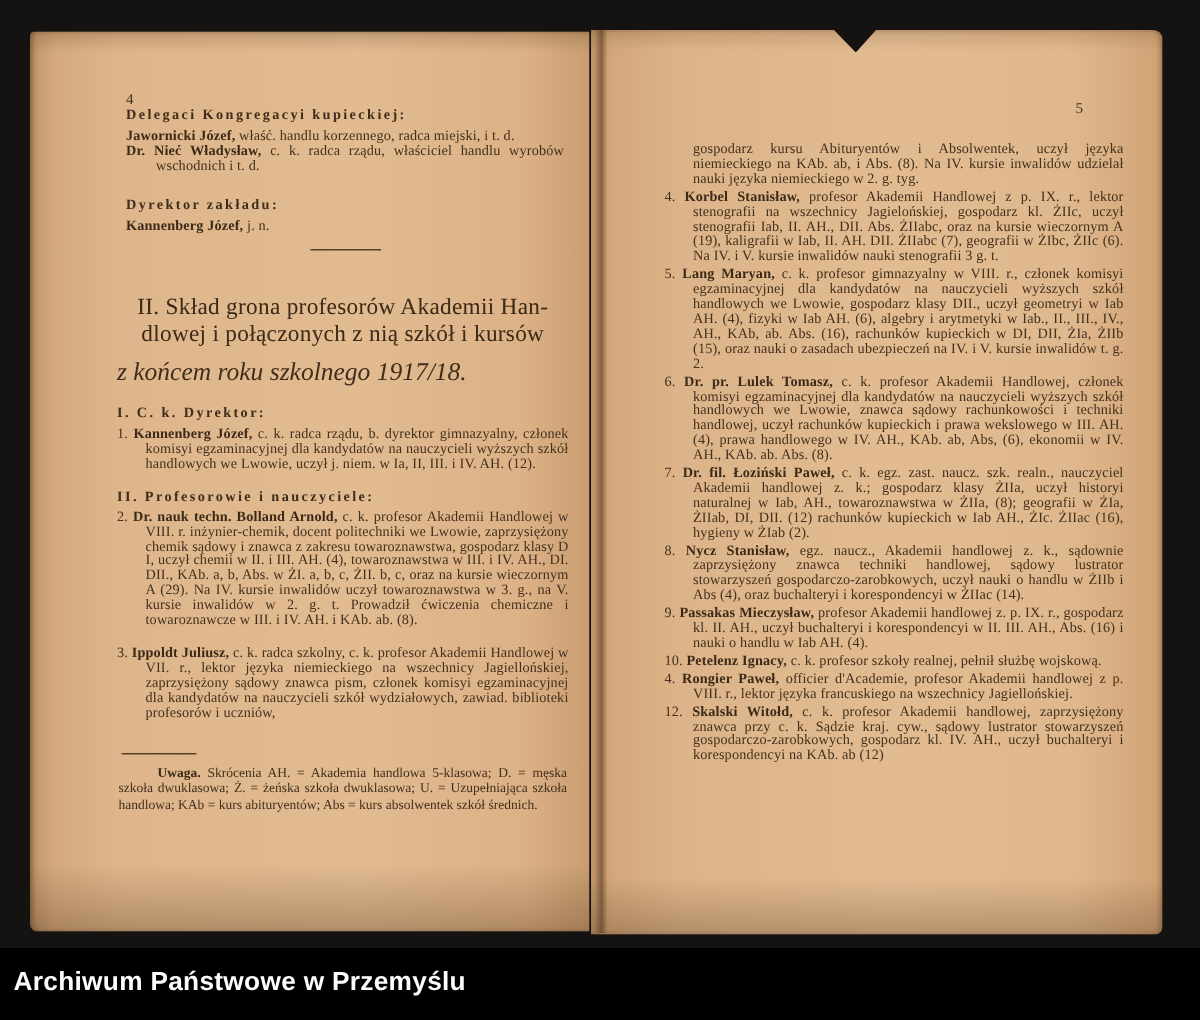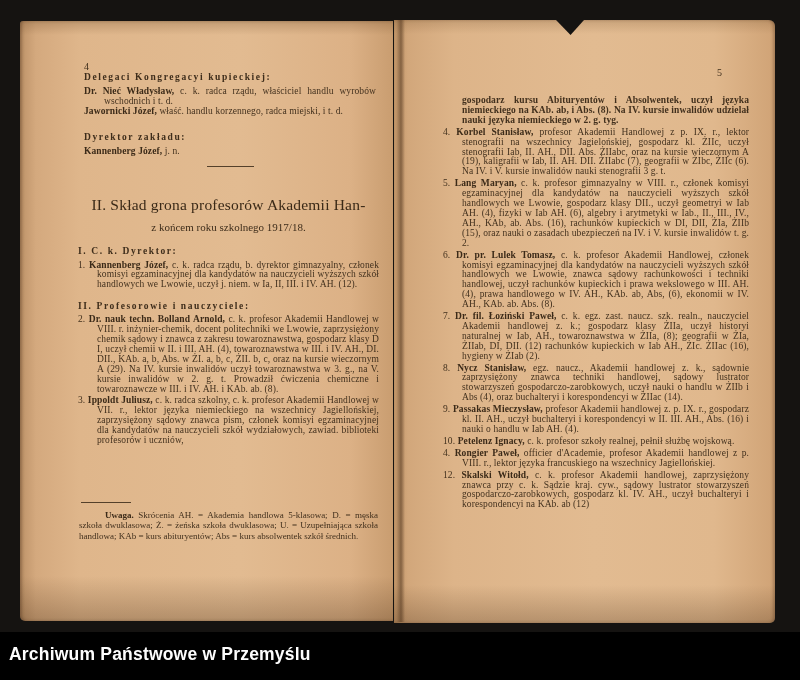--- a/index.html
+++ b/index.html
@@ -44,40 +44,40 @@
   .h-spaced{
     text-align:left;font-weight:bold;letter-spacing:1.6px;
     font-size:9.5px;color:#3e2d1b;
   }
   .txt{
     font-size:9.5px;line-height:9.9px;letter-spacing:.1px;
     color:#42301d;text-align:justify;margin:0;
   }
   .hang{padding-left:20px;text-indent:-20px;}
   .item{padding-left:19px;text-indent:-19px;}
-  .cont{margin-left:19px;font-weight:bold;}
+  .cont{margin-left:19px;}
   b.name{font-weight:bold;color:#3b2a18;}
   .big-title{
     text-align:center;font-size:15.5px;line-height:17.5px;
     color:#3a2917;letter-spacing:.2px;
   }
-  .subtitle{text-align:center;font-size:11px;color:#3e2d1b;margin-top:7px;}
+  .subtitle{text-align:left;font-size:17px;color:#3e2d1b;margin-top:7px;font-style:italic;}
   .rule-center{width:47px;border:0;border-top:1px solid #54402a;margin:9px auto 0;}
   .fn-rule{width:50px;border:0;border-top:1px solid #54402a;margin:0 0 7px 2px;}
   .fn{font-size:9px;line-height:10.3px;text-align:justify;color:#42301d;margin:0;text-indent:26px;}
   
   #lp-top{position:absolute;left:64px;top:40px;width:292px;}
   #lp-top .h-spaced{margin-bottom:5px;}
   #lp-heading-director{margin-top:15px;margin-bottom:6px;}
   #lp-section{position:absolute;left:58px;top:175px;width:301px;}
   #lp-sub-dyrektor{margin-top:13px;}
   #lp-item-1{margin-top:5px;}
   #lp-heading-prof{margin-top:11px;}
   #lp-item-2{margin-top:4px;}
-  #lp-item-3{margin-top:2px;}
+  #lp-item-3{margin-top:12px;}
   #lp-footnote{position:absolute;left:59px;top:481px;width:299px;}
   #rp-num{position:absolute;left:323px;top:47px;}
   #rp-body{position:absolute;left:49px;top:76px;width:306px;}
   #rp-body .item{margin-top:2px;}
   
   .footer-bar{
     position:absolute;left:0;top:632px;width:716px;height:48px;
     background:#000;
   }
   .footer-bar span{
@@ -89,30 +89,31 @@
 </head>
 <body>
 
 <div class="stage">
 
   <div class="page page-left">
 
     <div id="lp-top">
       <div class="pagenum">4</div>
       <div class="h-spaced">Delegaci Kongregacyi kupieckiej:</div>
+      <p class="txt hang"><b class="name">Jawornicki Józef,</b><span> właść. handlu korzennego, radca miejski, i t. d.</span></p>
       <p class="txt hang"><b class="name">Dr. Nieć Władysław,</b><span> c. k. radca rządu, właściciel handlu wyrobów wschodnich i t. d.</span></p>
-      <p class="txt hang"><b class="name">Jawornicki Józef,</b><span> właść. handlu korzennego, radca miejski, i t. d.</span></p>
       <div class="h-spaced" id="lp-heading-director">Dyrektor zakładu:</div>
       <p class="txt"><b class="name">Kannenberg Józef,</b><span> j. n.</span></p>
       <hr class="rule-center">
     </div>
 
     <div id="lp-section">
       <div class="big-title">
         <div>II. Skład grona profesorów Akademii Han-</div>
+        <div>dlowej i połączonych z nią szkół i kursów</div>
       </div>
       <div class="subtitle">z końcem roku szkolnego 1917/18.</div>
       <div class="h-spaced" id="lp-sub-dyrektor">I. C. k. Dyrektor:</div>
       <p class="txt item" id="lp-item-1"><span>1.</span> <b class="name">Kannenberg Józef,</b><span> c. k. radca rządu, b. dyrektor gimnazyalny, członek komisyi egzaminacyjnej dla kandydatów na nauczycieli wyższych szkół handlowych we Lwowie, uczył j. niem. w Ia, II, III. i IV. AH. (12).</span></p>
       <div class="h-spaced" id="lp-heading-prof">II. Profesorowie i nauczyciele:</div>
       <p class="txt item" id="lp-item-2"><span>2.</span> <b class="name">Dr. nauk techn. Bolland Arnold,</b><span> c. k. profesor Akademii Handlowej w VIII. r. inżynier-chemik, docent politechniki we Lwowie, zaprzysiężony chemik sądowy i znawca z zakresu towaroznawstwa, gospodarz klasy D I, uczył chemii w II. i III. AH. (4), towaroznawstwa w III. i IV. AH., DI. DII., KAb. a, b, Abs. w ŻI. a, b, c, ŻII. b, c, oraz na kursie wieczornym A (29). Na IV. kursie inwalidów uczył towaroznawstwa w 3. g., na V. kursie inwalidów w 2. g. t. Prowadził ćwiczenia chemiczne i towaroznawcze w III. i IV. AH. i KAb. ab. (8).</span></p>
       <p class="txt item" id="lp-item-3"><span>3.</span> <b class="name">Ippoldt Juliusz,</b><span> c. k. radca szkolny, c. k. profesor Akademii Handlowej w VII. r., lektor języka niemieckiego na wszechnicy Jagiellońskiej, zaprzysiężony sądowy znawca pism, członek komisyi egzaminacyjnej dla kandydatów na nauczycieli szkół wydziałowych, zawiad. biblioteki profesorów i uczniów,</span></p>
     </div>
 
     <div id="lp-footnote">

